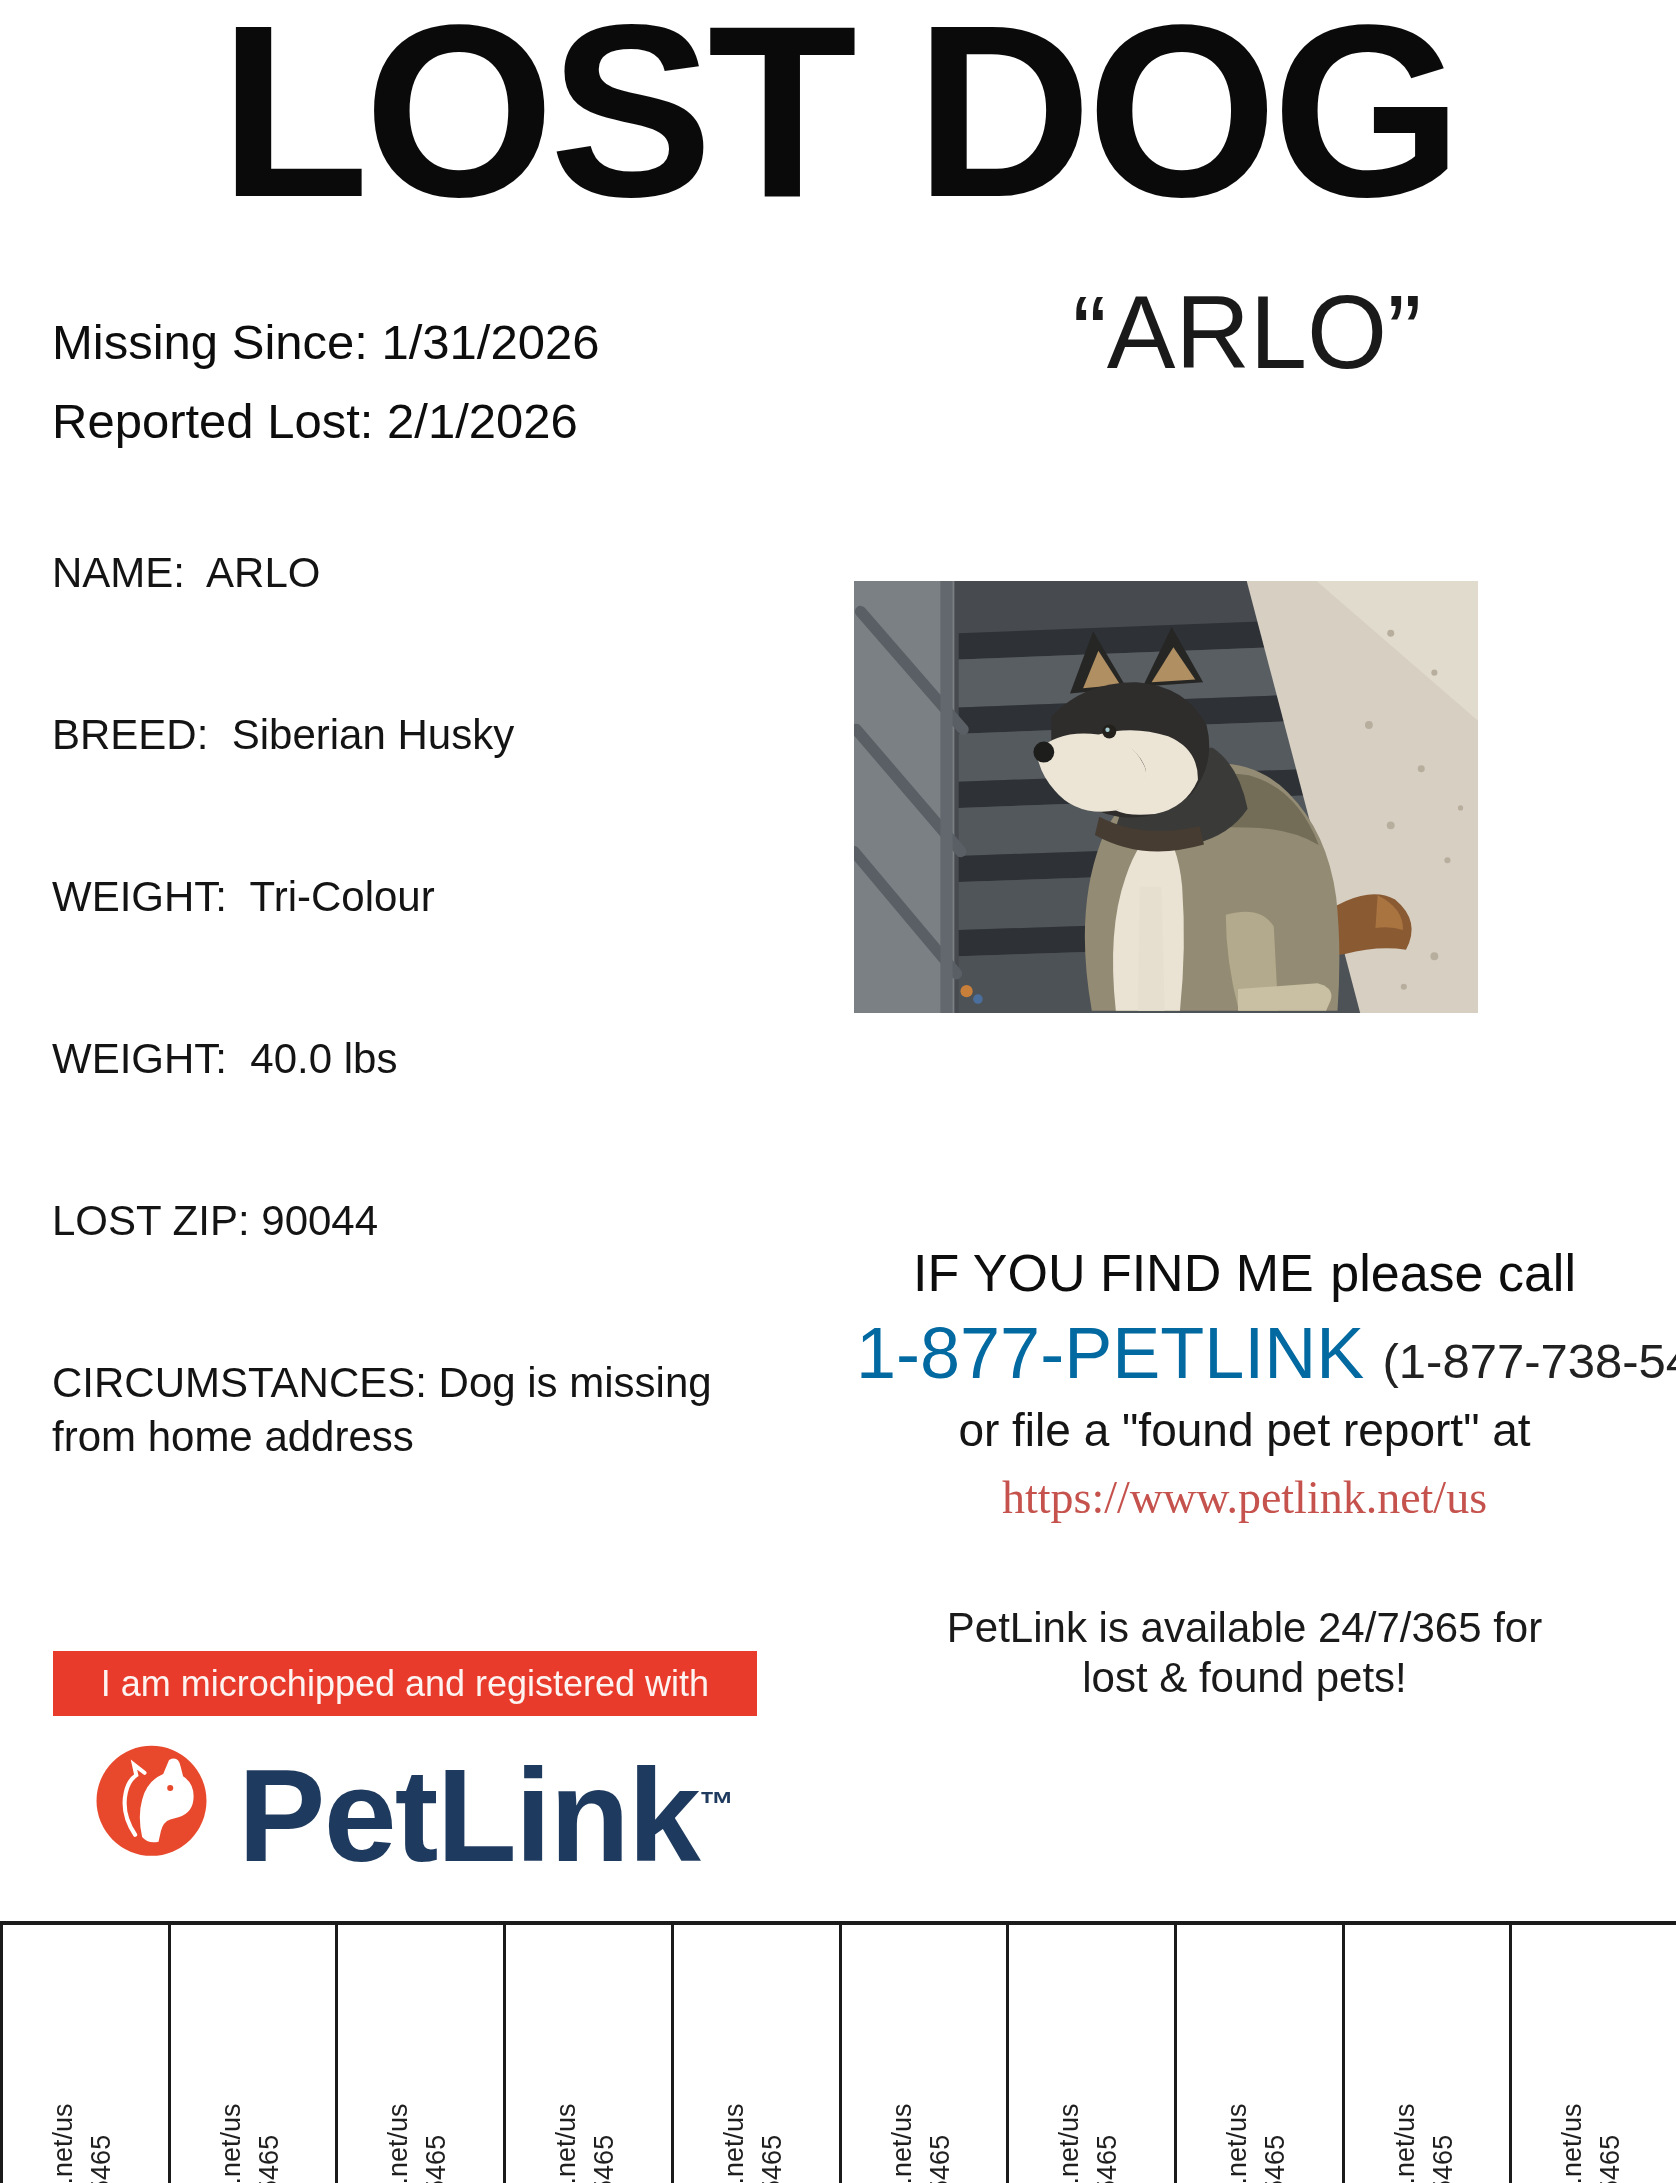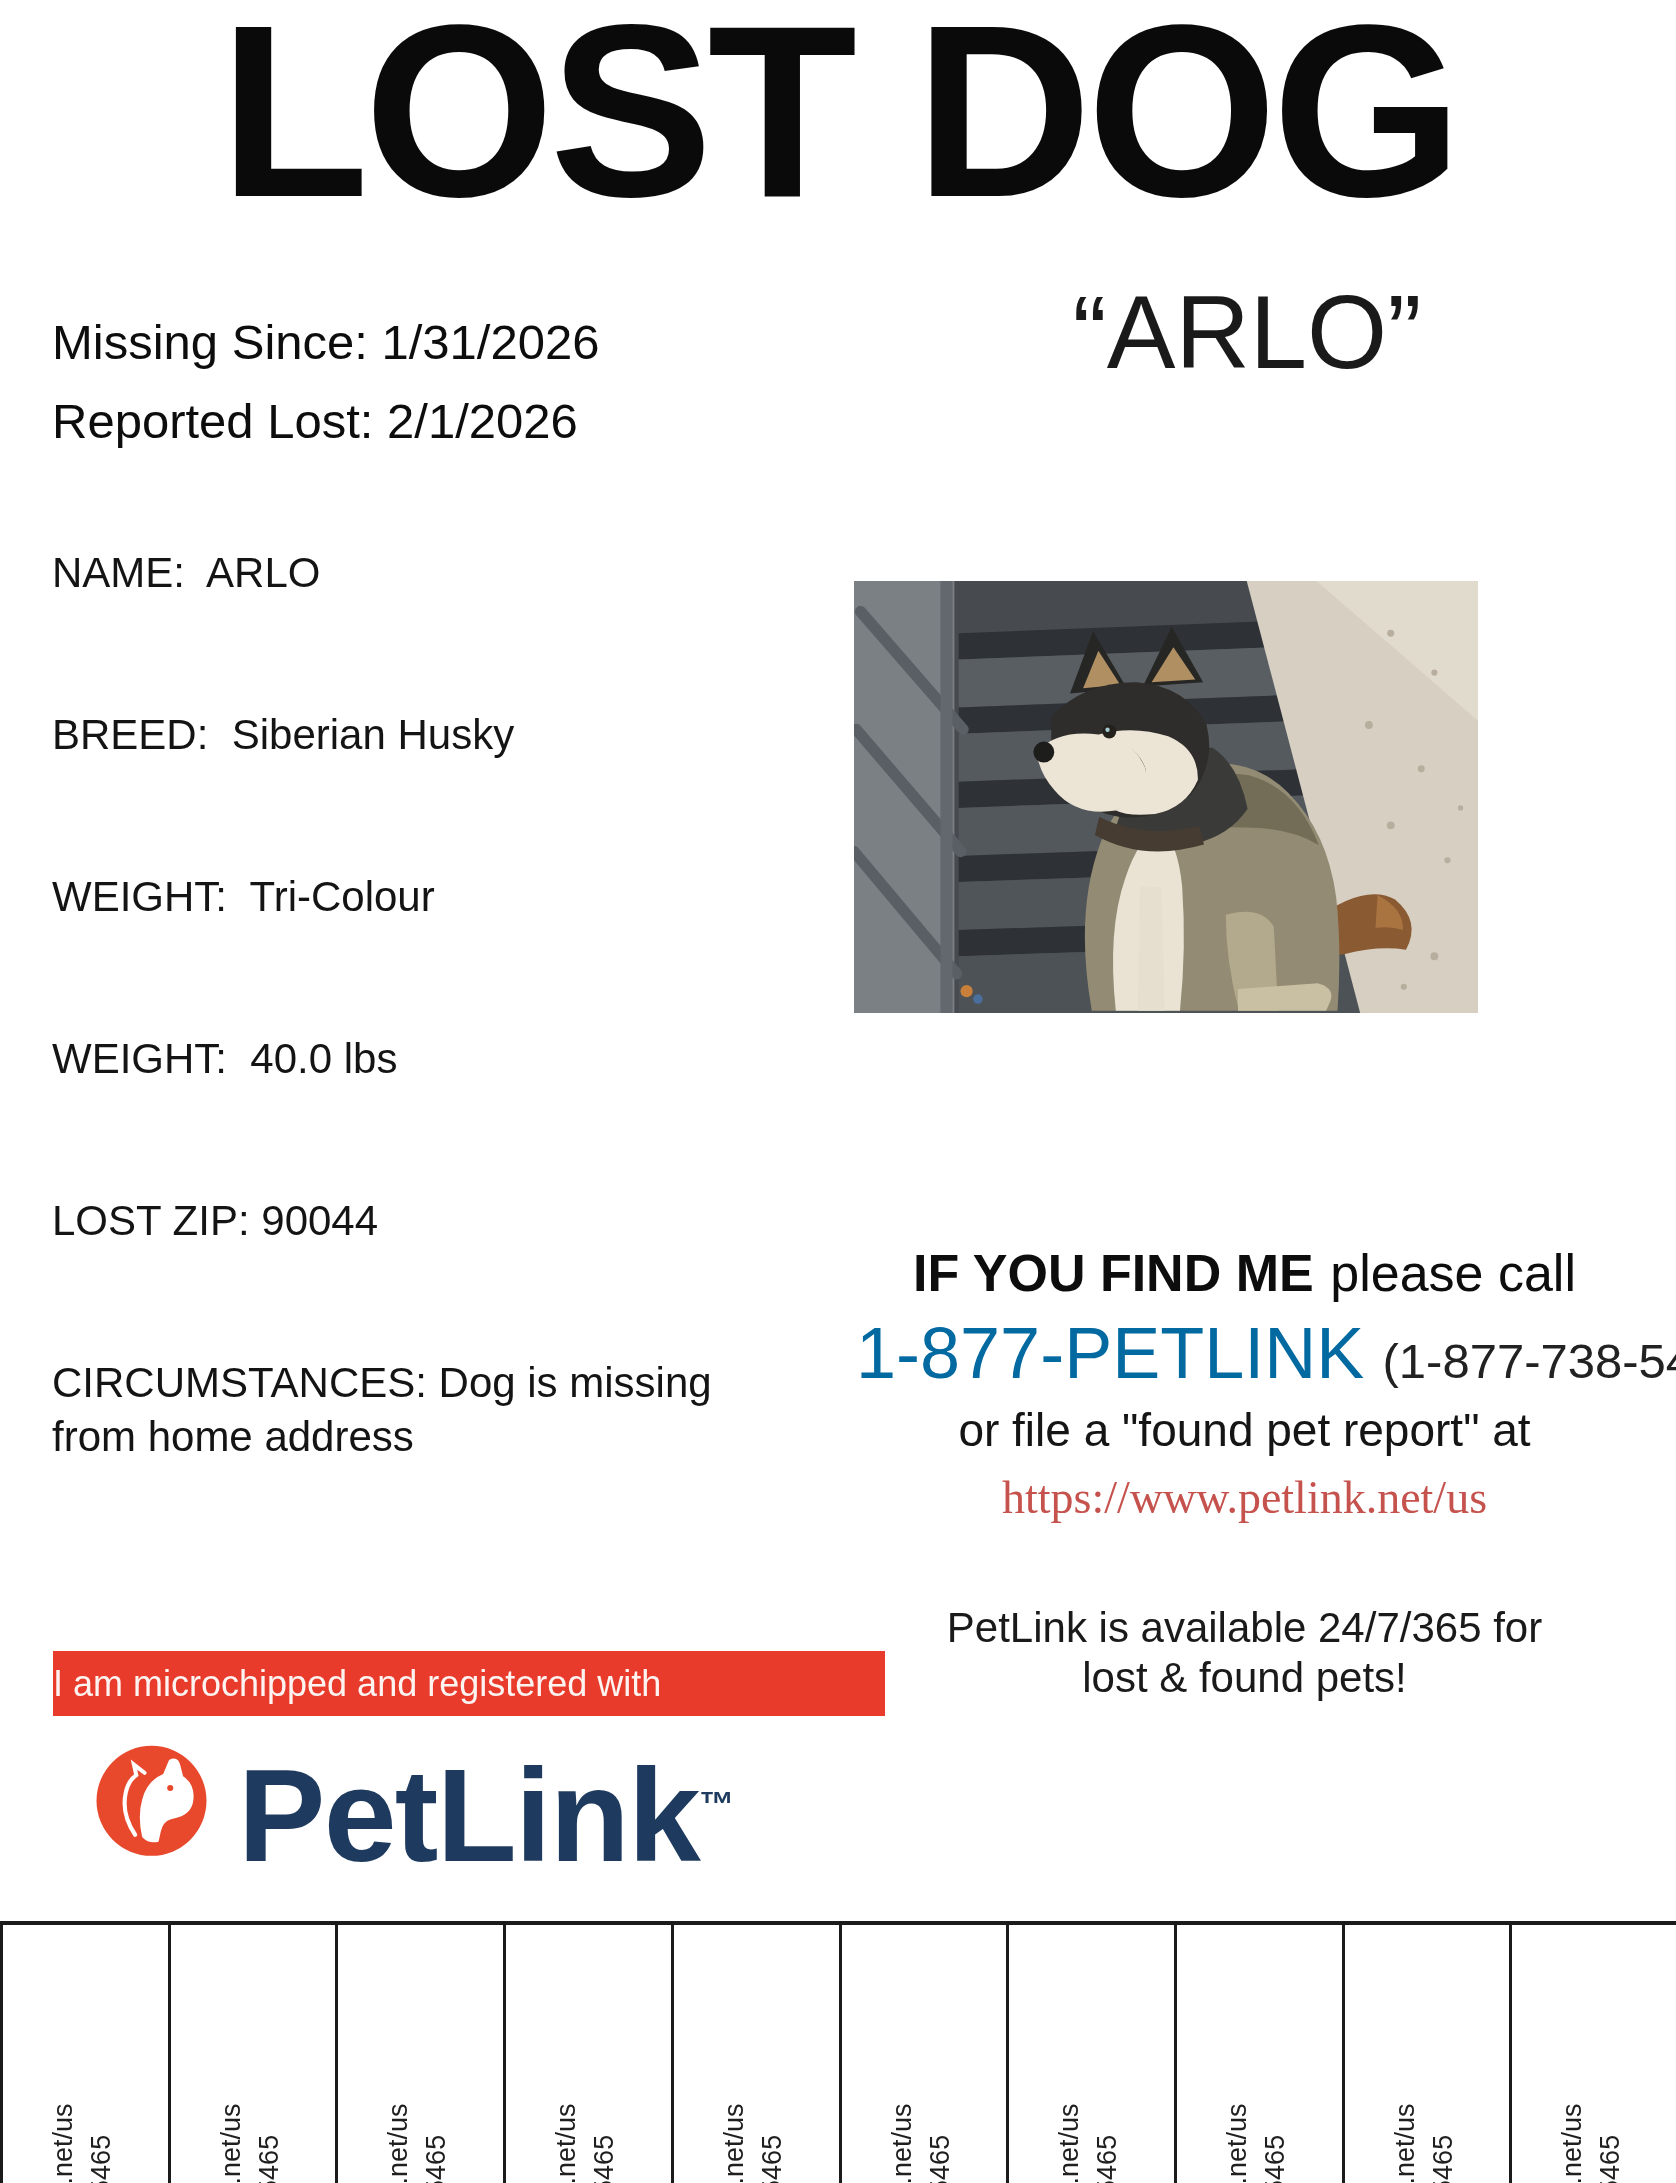--- a/index.html
+++ b/index.html
@@ -22,32 +22,32 @@
     font-size:42px; line-height:54px; color:#141414; white-space:pre-wrap;
   }
 
   .pet-name { top:274px; left:878px; width:738px; text-align:center; font-size:103px; color:#1a1a1a; }
 
   .photo { top:581px; left:854px; width:624px; height:432px; }
   .photo svg { display:block; width:100%; height:100%; }
 
   .contact-line { left:856px; width:777px; text-align:center; white-space:nowrap; }
   .find-me   { top:1243px; font-size:52px; color:#0d0d0d; }
-  .find-me .bold { font-weight:bold;text-align:center; }
+  .find-me .bold { font-weight:normal;text-align:center; }
   .find-me .rest { margin-left:16.6px; }
   .phone-line { top:1312px; }
   .phone-big  { font-size:72px; font-weight:normal; color:#0369a1; }
   .phone-paren{ font-size:49px; color:#222; margin-left:18.3px; }
   .file-line  { top:1403px; font-size:46px; color:#151515; }
   .url-line   { top:1471px; font-size:46px; color:#c5524c; text-decoration:none;font-family:Liberation Serif, serif; }
   .avail      { top:1603px; font-size:42px; line-height:50px; color:#1a1a1a; white-space:normal; }
 
   .banner {
-    top:1651px; left:53px; width:832px; height:65px; background:#e93b2c;
-    color:#fdf4f2; font-size:36px; line-height:65px; text-align:left; white-space:nowrap;
+    top:1651px; left:53px; width:704px; height:65px; background:#e93b2c;
+    color:#fdf4f2; font-size:36px; line-height:65px; text-align:center; white-space:nowrap;
   }
 
   .logo-mark { top:1740px; left:93px; width:117px; height:124px; }
   .logo-mark svg { display:block; width:100%; height:100%; }
   .brand {
     top:1738px; left:238px; font-size:131px; line-height:131px; font-weight:bold;
     color:#1e3a5e; letter-spacing:-1.7px; white-space:nowrap;
   }
   .brand .tm { font-size:35px; vertical-align:super; letter-spacing:0; }
 

